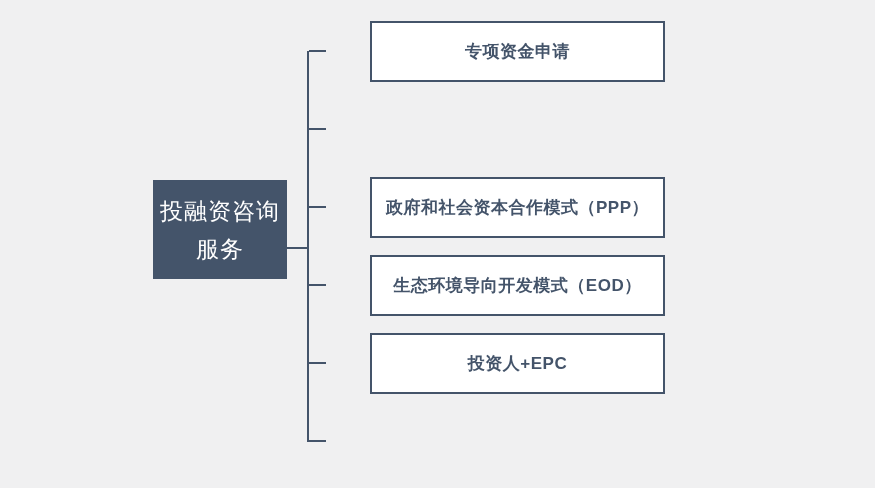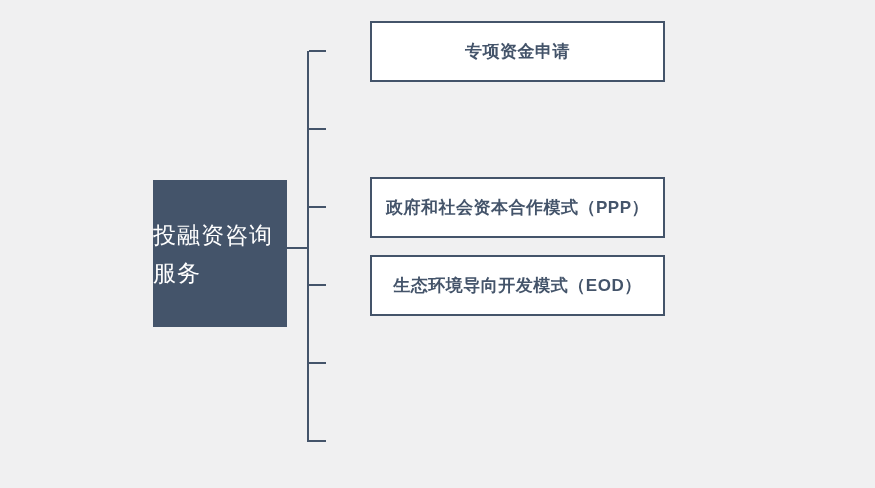--- a/index.html
+++ b/index.html
@@ -13,26 +13,26 @@
     position: relative;
     width: 875px;
     height: 488px;
     background: #F0F0F1;
   }
   .root-node {
     position: absolute;
     left: 153px;
     top: 180px;
     width: 134px;
-    height: 147px;
+    height: 99px;
     background: #44546A;
     color: #FFFFFF;
     display: flex;
     flex-direction: column;
-    align-items: flex-start;
+    align-items: center;
     justify-content: center;
     text-align: center;
     font-size: 23px;
     font-weight: 400;
     line-height: 38px;
     letter-spacing: 1px;
   }
   .branch-node {
     position: absolute;
     left: 326px;
@@ -93,14 +93,17 @@
 
   <div class="branch-node n1">
     <span>专项资金申请</span>
   </div>
   <div class="branch-node n3">
     <span>政府和社会资本合作模式（PPP）</span>
   </div>
   <div class="branch-node n4">
     <span>生态环境导向开发模式（EOD）</span>
   </div>
+  <div class="branch-node n5">
+    <span>投资人+EPC</span>
+  </div>
 
 </div>
 
 </body></html>

